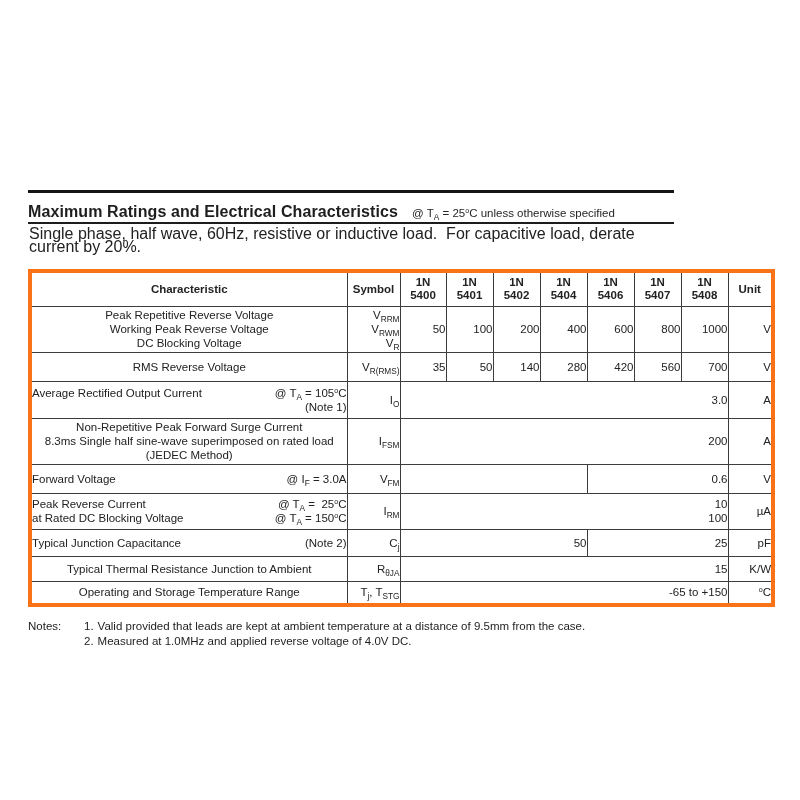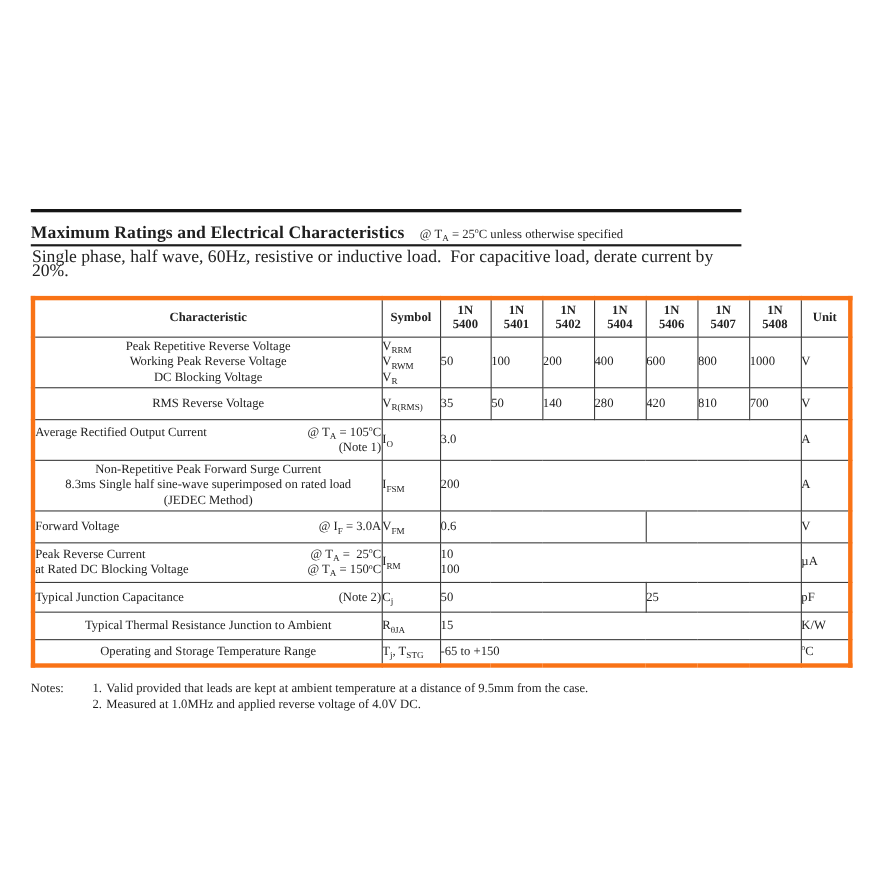--- a/index.html
+++ b/index.html
@@ -1,36 +1,36 @@
 <!DOCTYPE html>
 <html><head>
 <meta charset="utf-8">
 <style>
   html,body { margin:0; padding:0; background:#ffffff; }
   .sheet {
     position:relative; width:800px; height:800px; background:#ffffff;
     font-family:"Liberation Sans","DejaVu Sans",sans-serif; color:#1e1e1e;
     overflow:hidden;
   }
-  .content { position:absolute; left:28px; top:190px; width:646px;font-family:Liberation Serif, serif; }
+  .content { position:absolute; left:28px; top:190px; width:646px; }
 
   .rule-top { height:3px; background:#151515; }
   .title-line { display:flex; align-items:baseline; padding:2px 0 2px 0; border-bottom:2px solid #1c1c1c; }
   .title-line h1 { margin:0; font-size:16px; line-height:17px; font-weight:bold; letter-spacing:0.1px; white-space:nowrap; }
   .title-cond { margin-left:14px; font-size:11.5px; white-space:nowrap; color:#262626;margin-top:12px; }
   .subtitle { margin:3px 0 16px 1px; font-size:16px; line-height:13px; color:#222; }
 
   table.ratings { margin-top:6px; width:743px; border-collapse:collapse; table-layout:fixed;
     border:4px solid #f97316; font-size:11.5px; color:#222; }
   table.ratings th, table.ratings td { border:1px solid #3c3c3c; padding:0; vertical-align:middle; overflow:hidden; }
   table.ratings th { font-weight:bold; text-align:center; line-height:13px; font-size:11.5px; }
   td.char-cell { text-align:left; padding:2px 6px 2px 7px; }
   .char-line { display:flex; justify-content:center; line-height:14px; white-space:nowrap; }
   .char-line .rpart { margin-left:auto; text-align:right; }
-  td.symbol-cell, td.value-cell, td.unit-cell { text-align:left; line-height:14px; }
+  td.symbol-cell, td.value-cell, td.unit-cell { text-align:right; line-height:14px; }
   td.value-cell { position:relative; }
   .stray-divider { position:absolute; left:57.14%; top:-1px; bottom:-1px; width:1px; background:#3c3c3c; }
   td.seamless { border-right:none; }
   td.after-seam { border-left:none; }
 
   sub.ds { font-size:72%; vertical-align:baseline; position:relative; top:3px; line-height:0; }
   sup.ds { font-size:62%; vertical-align:baseline; position:relative; top:-4px; line-height:0; }
 
   .notes { margin-top:12px; font-size:11.5px; line-height:15px; display:flex; }
   .notes-label { width:56px; flex:none; }
@@ -105,21 +105,21 @@
               <div class="char-line">
                 <span class="lpart">RMS Reverse Voltage</span>
               </div>
             </td>
             <td class="symbol-cell">V<sub class="ds">R(RMS)</sub></td>
             <td class="value-cell" colspan="1"><span>35</span></td>
             <td class="value-cell" colspan="1"><span>50</span></td>
             <td class="value-cell" colspan="1"><span>140</span></td>
             <td class="value-cell" colspan="1"><span>280</span></td>
             <td class="value-cell" colspan="1"><span>420</span></td>
-            <td class="value-cell" colspan="1"><span>810</span></td>
+            <td class="value-cell" colspan="1"><span>560</span></td>
             <td class="value-cell" colspan="1"><span>700</span></td>
             <td class="unit-cell">V</td>
           </tr>
           <tr style="height: 37px;">
             <td class="char-cell">
               <div class="char-line">
                 <span class="lpart">Average Rectified Output Current</span>
                 <span class="rpart">@ T<sub class="ds">A</sub> = 105<sup class="ds">o</sup>C</span>
               </div>
               <div class="char-line">

